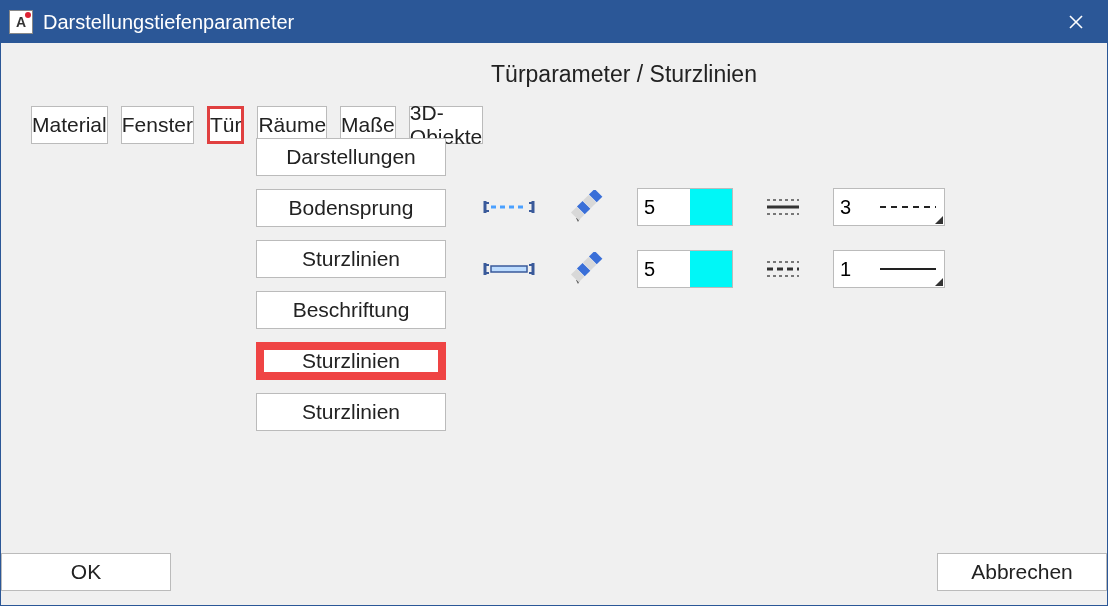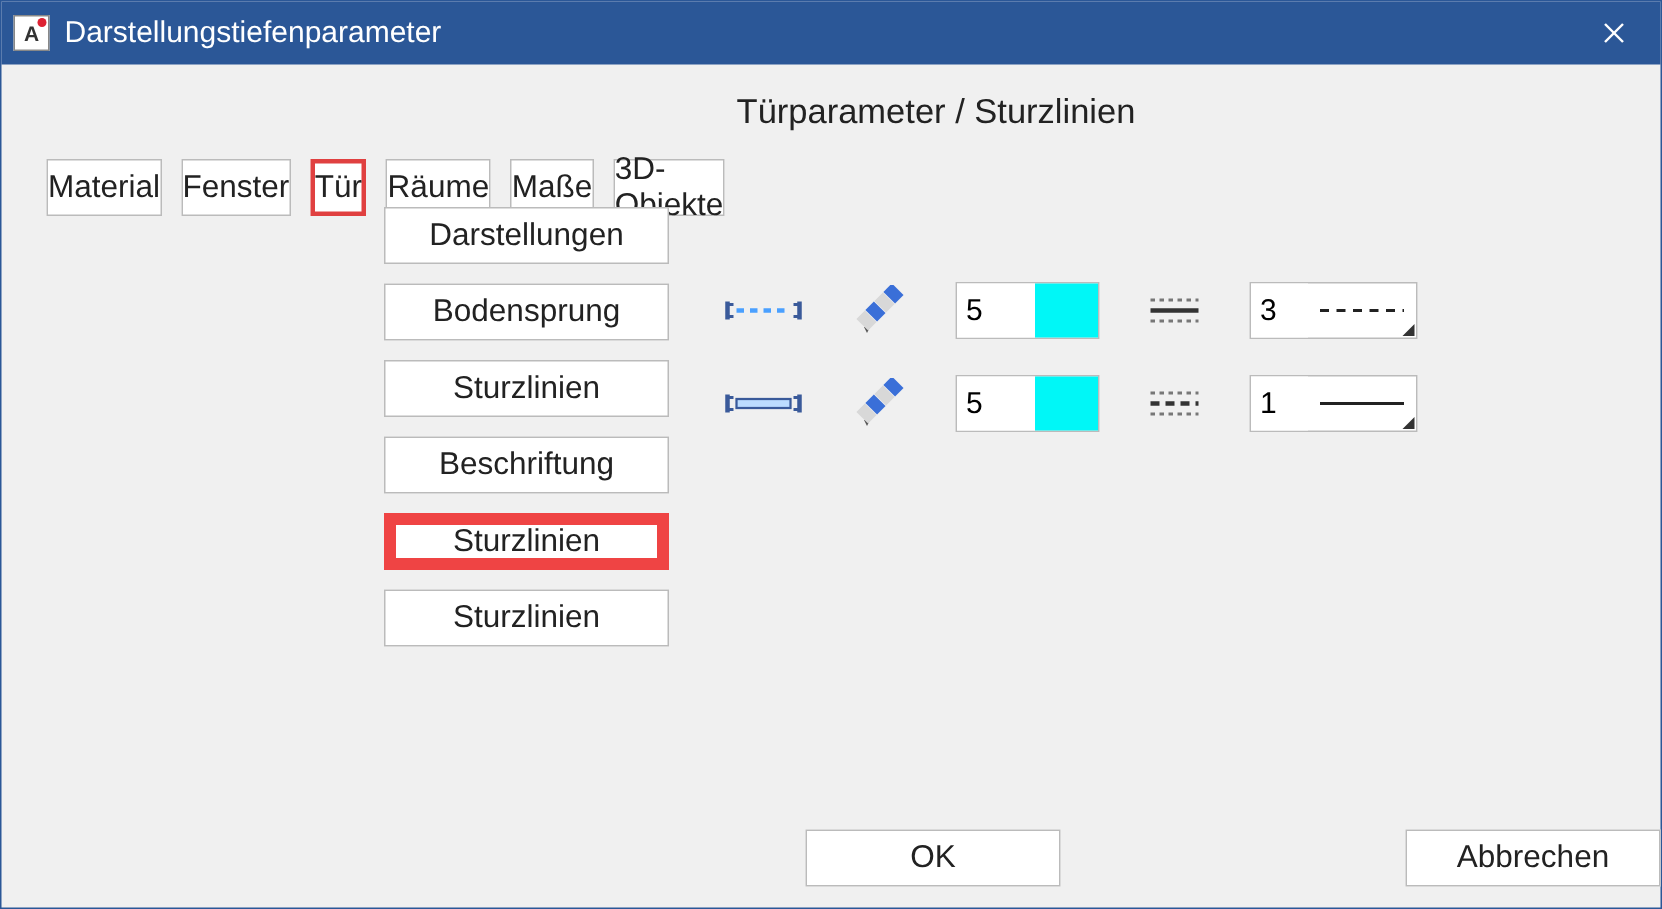--- a/index.html
+++ b/index.html
@@ -202,21 +202,21 @@
     height: 0;
     border-left: 8px solid transparent;
     border-bottom: 8px solid #333;
   }
   .footer {
     position: absolute;
     bottom: 14px;
     left: 0;
     width: 100%;
     display: flex;
-    justify-content: flex-end;
+    justify-content: space-between;
     gap: 230px;
   }
   .footer-btn {
     background: #fff;
     border: 1px solid #bbb;
     width: 170px;
     height: 38px;
     font-size: 21px;
     color: #222;
     display: flex;

